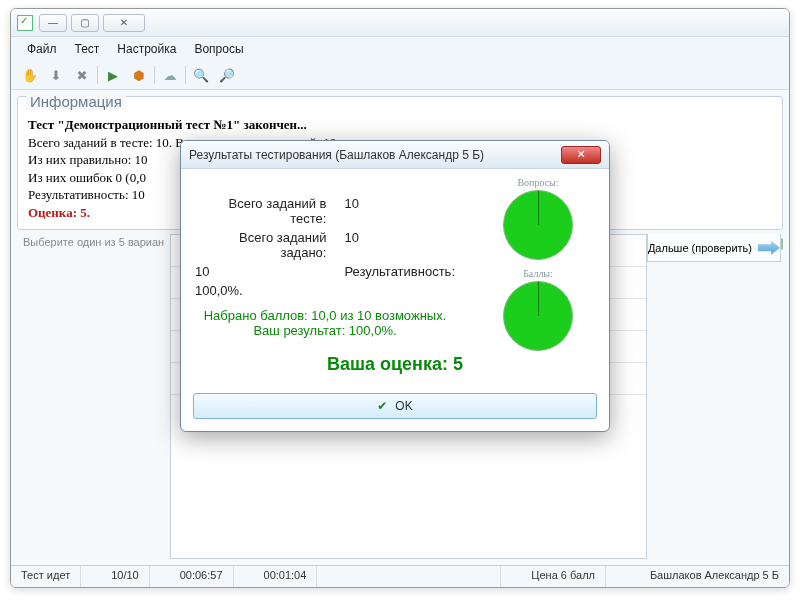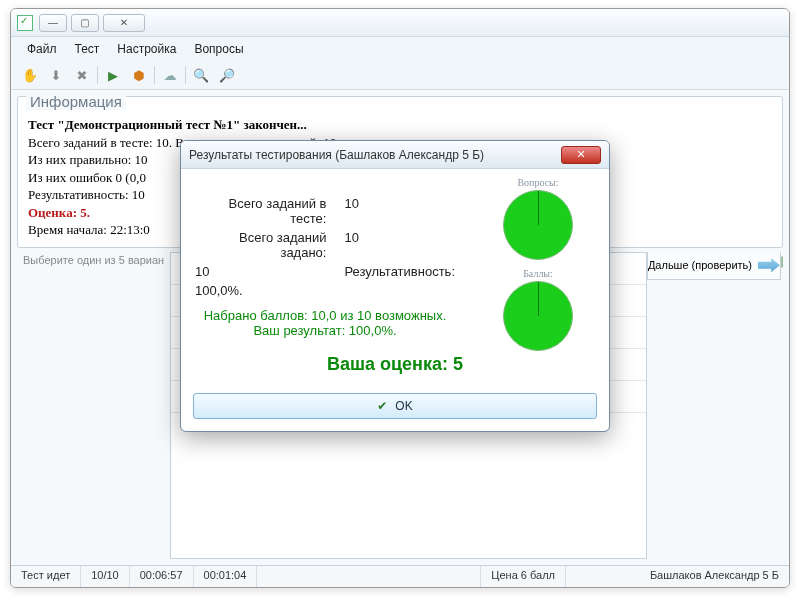--- a/index.html
+++ b/index.html
@@ -117,20 +117,21 @@
   margin:4px 0 0;
   border-radius:2px;
 }
 .statusbar {
   height:22px;
   border-top:1px solid #c6d1db;
   background:#f5f8fb;
   display:flex;
   font-size:11px;
   color:#333;
+  gap:20px;
 }
 .statusbar > div { border-right:1px solid #d7dee5; padding:3px 10px; }
 .statusbar > div:last-child { border-right:none; flex:1; text-align:right;}
 
 
 .modal {
   position:absolute;
   left:180px; top:140px;
   width:430px;
   border:1px solid #6f8aa3;
@@ -256,21 +257,20 @@
   <div class="content">
     <div class="groupbox">
       <div class="legend">Информация</div>
       <div class="info-body">
         <div class="bold">Тест "Демонстрационный тест №1" закончен...</div>
         <div>Всего заданий в тесте: 10. Вами выполнено заданий: 10.</div>
         <div>Из них правильно: 10</div>
         <div>Из них ошибок 0 (0,0</div>
         <div>Результативность: 10</div>
         <div class="red">Оценка: 5.</div>
-        <div>Время начала: 22:13:0</div>
       </div>
     </div>
 
     <div class="question-area">
       <div class="question-hint">Выберите один из 5 вариан</div>
       <div class="options">
         <div class="opt-row">
             <span class="radio"></span>
             <span>1</span>
           </div>

